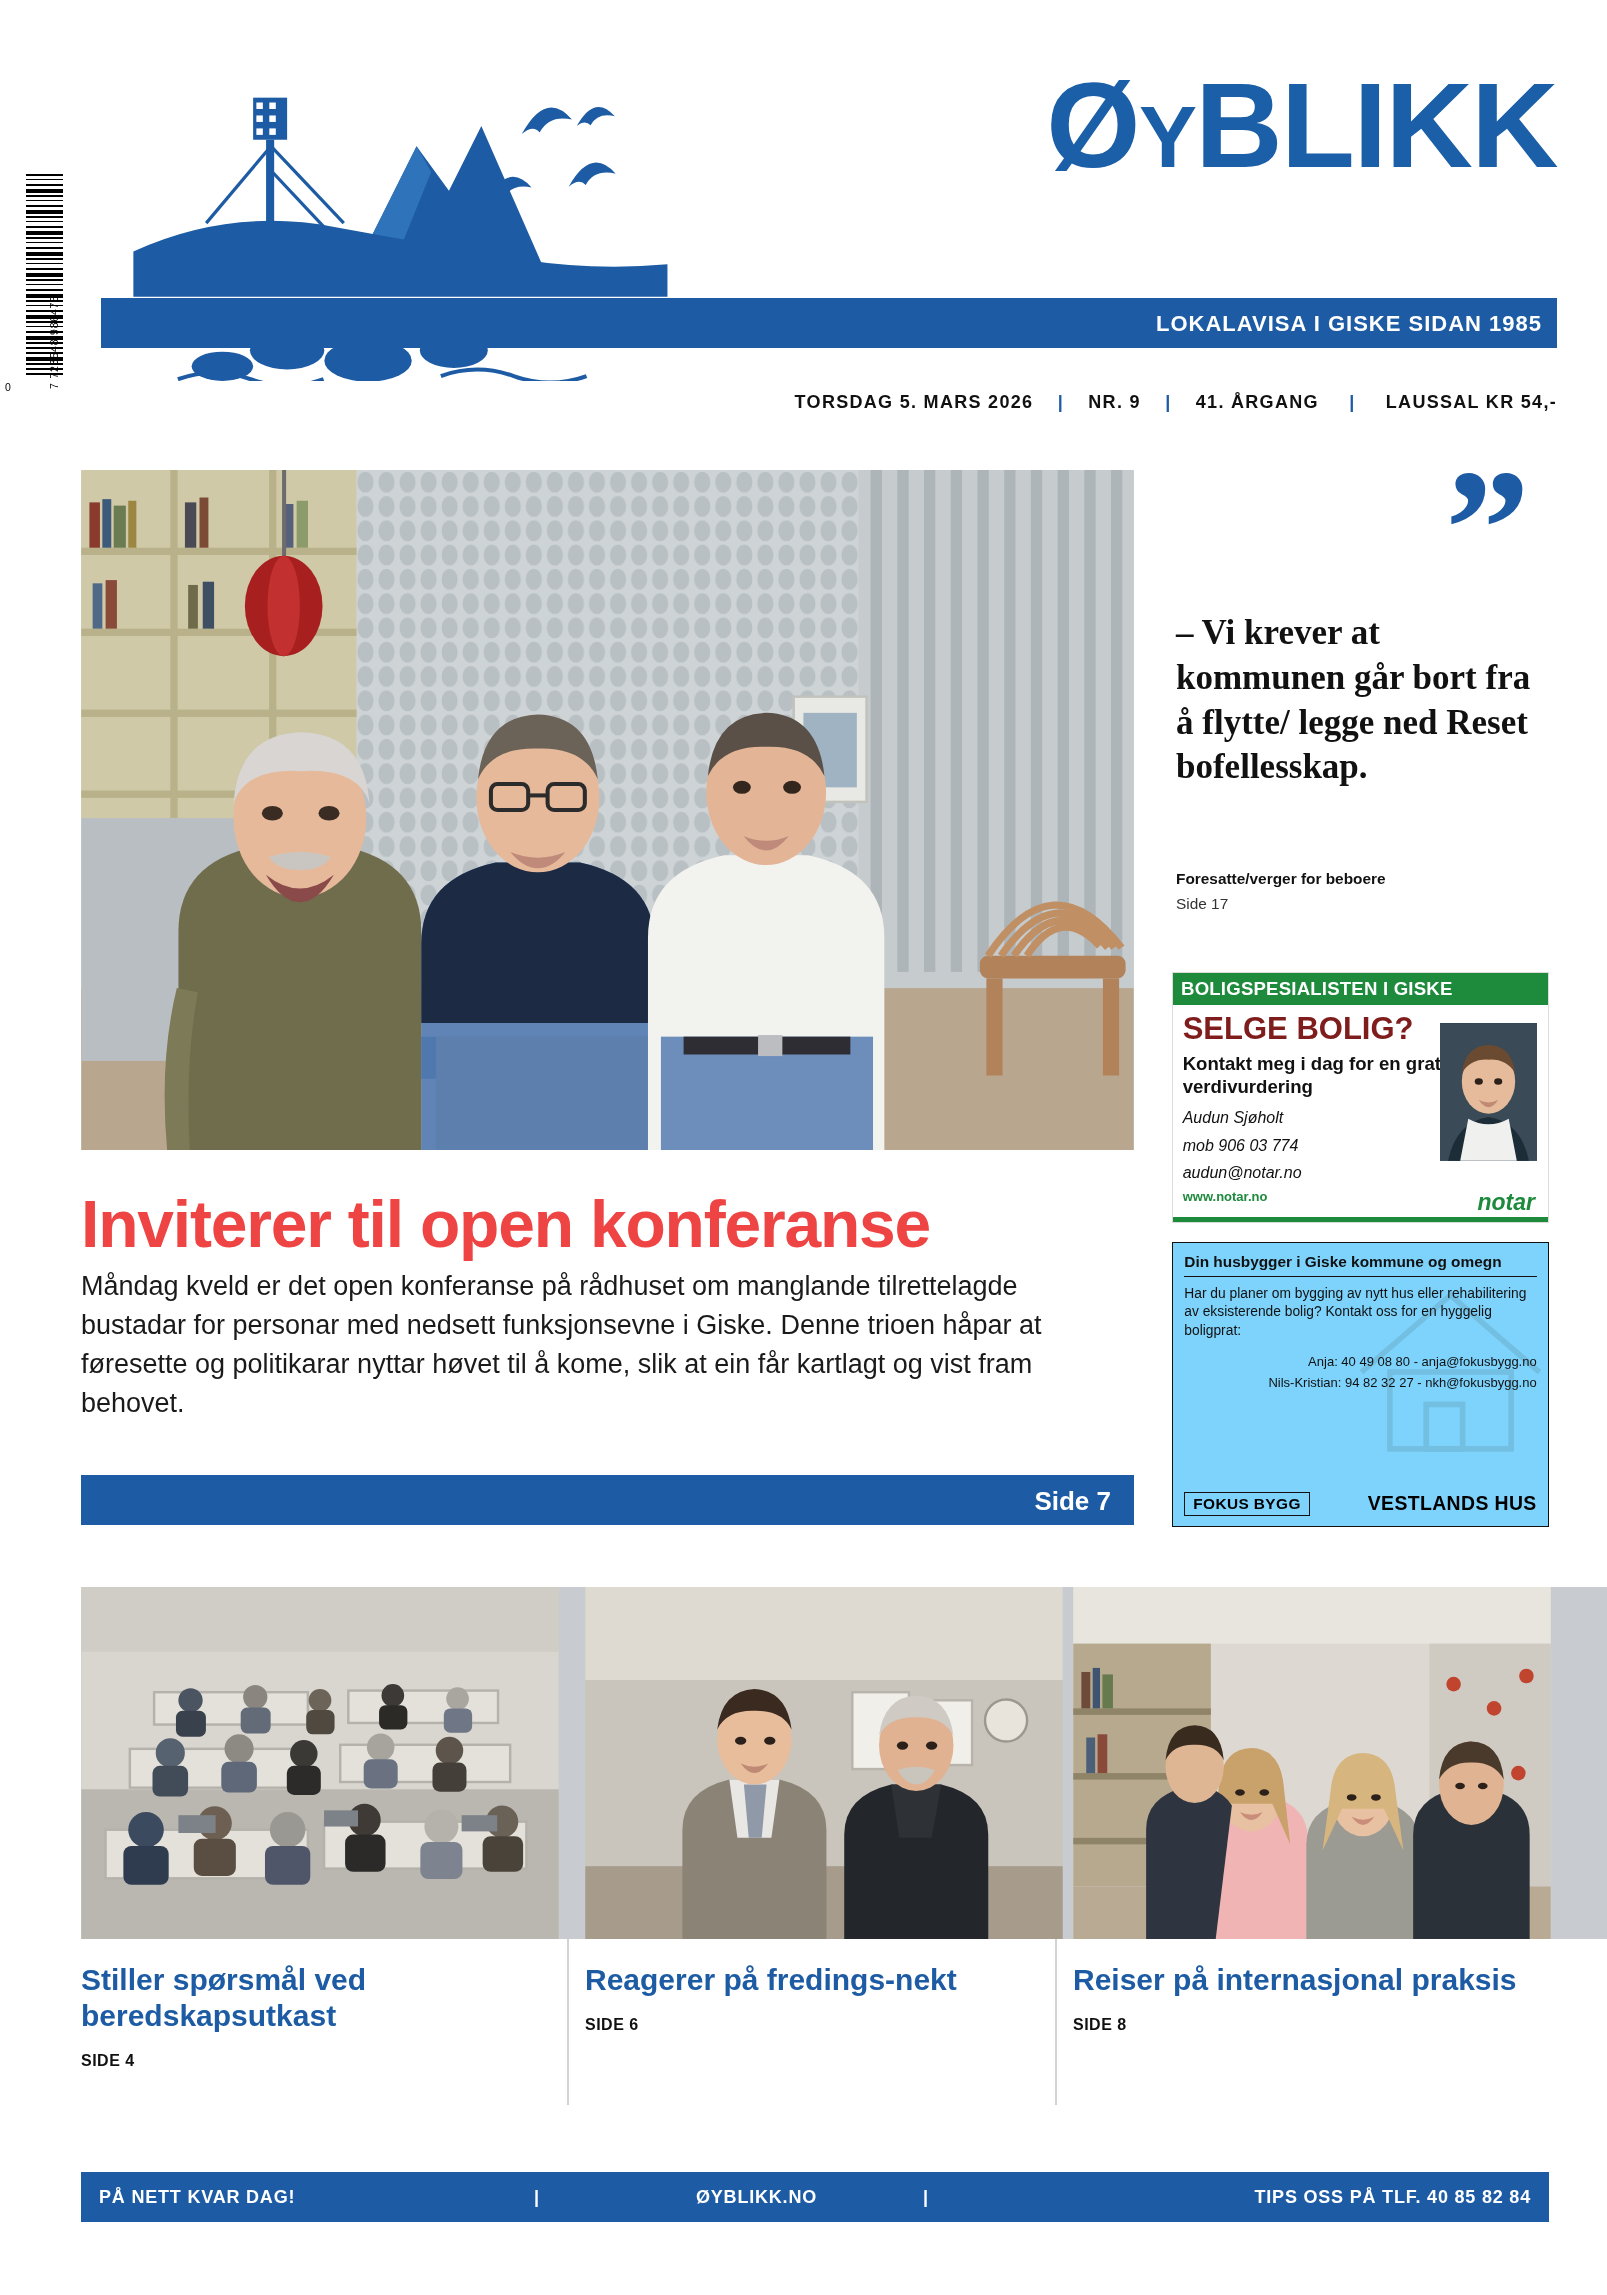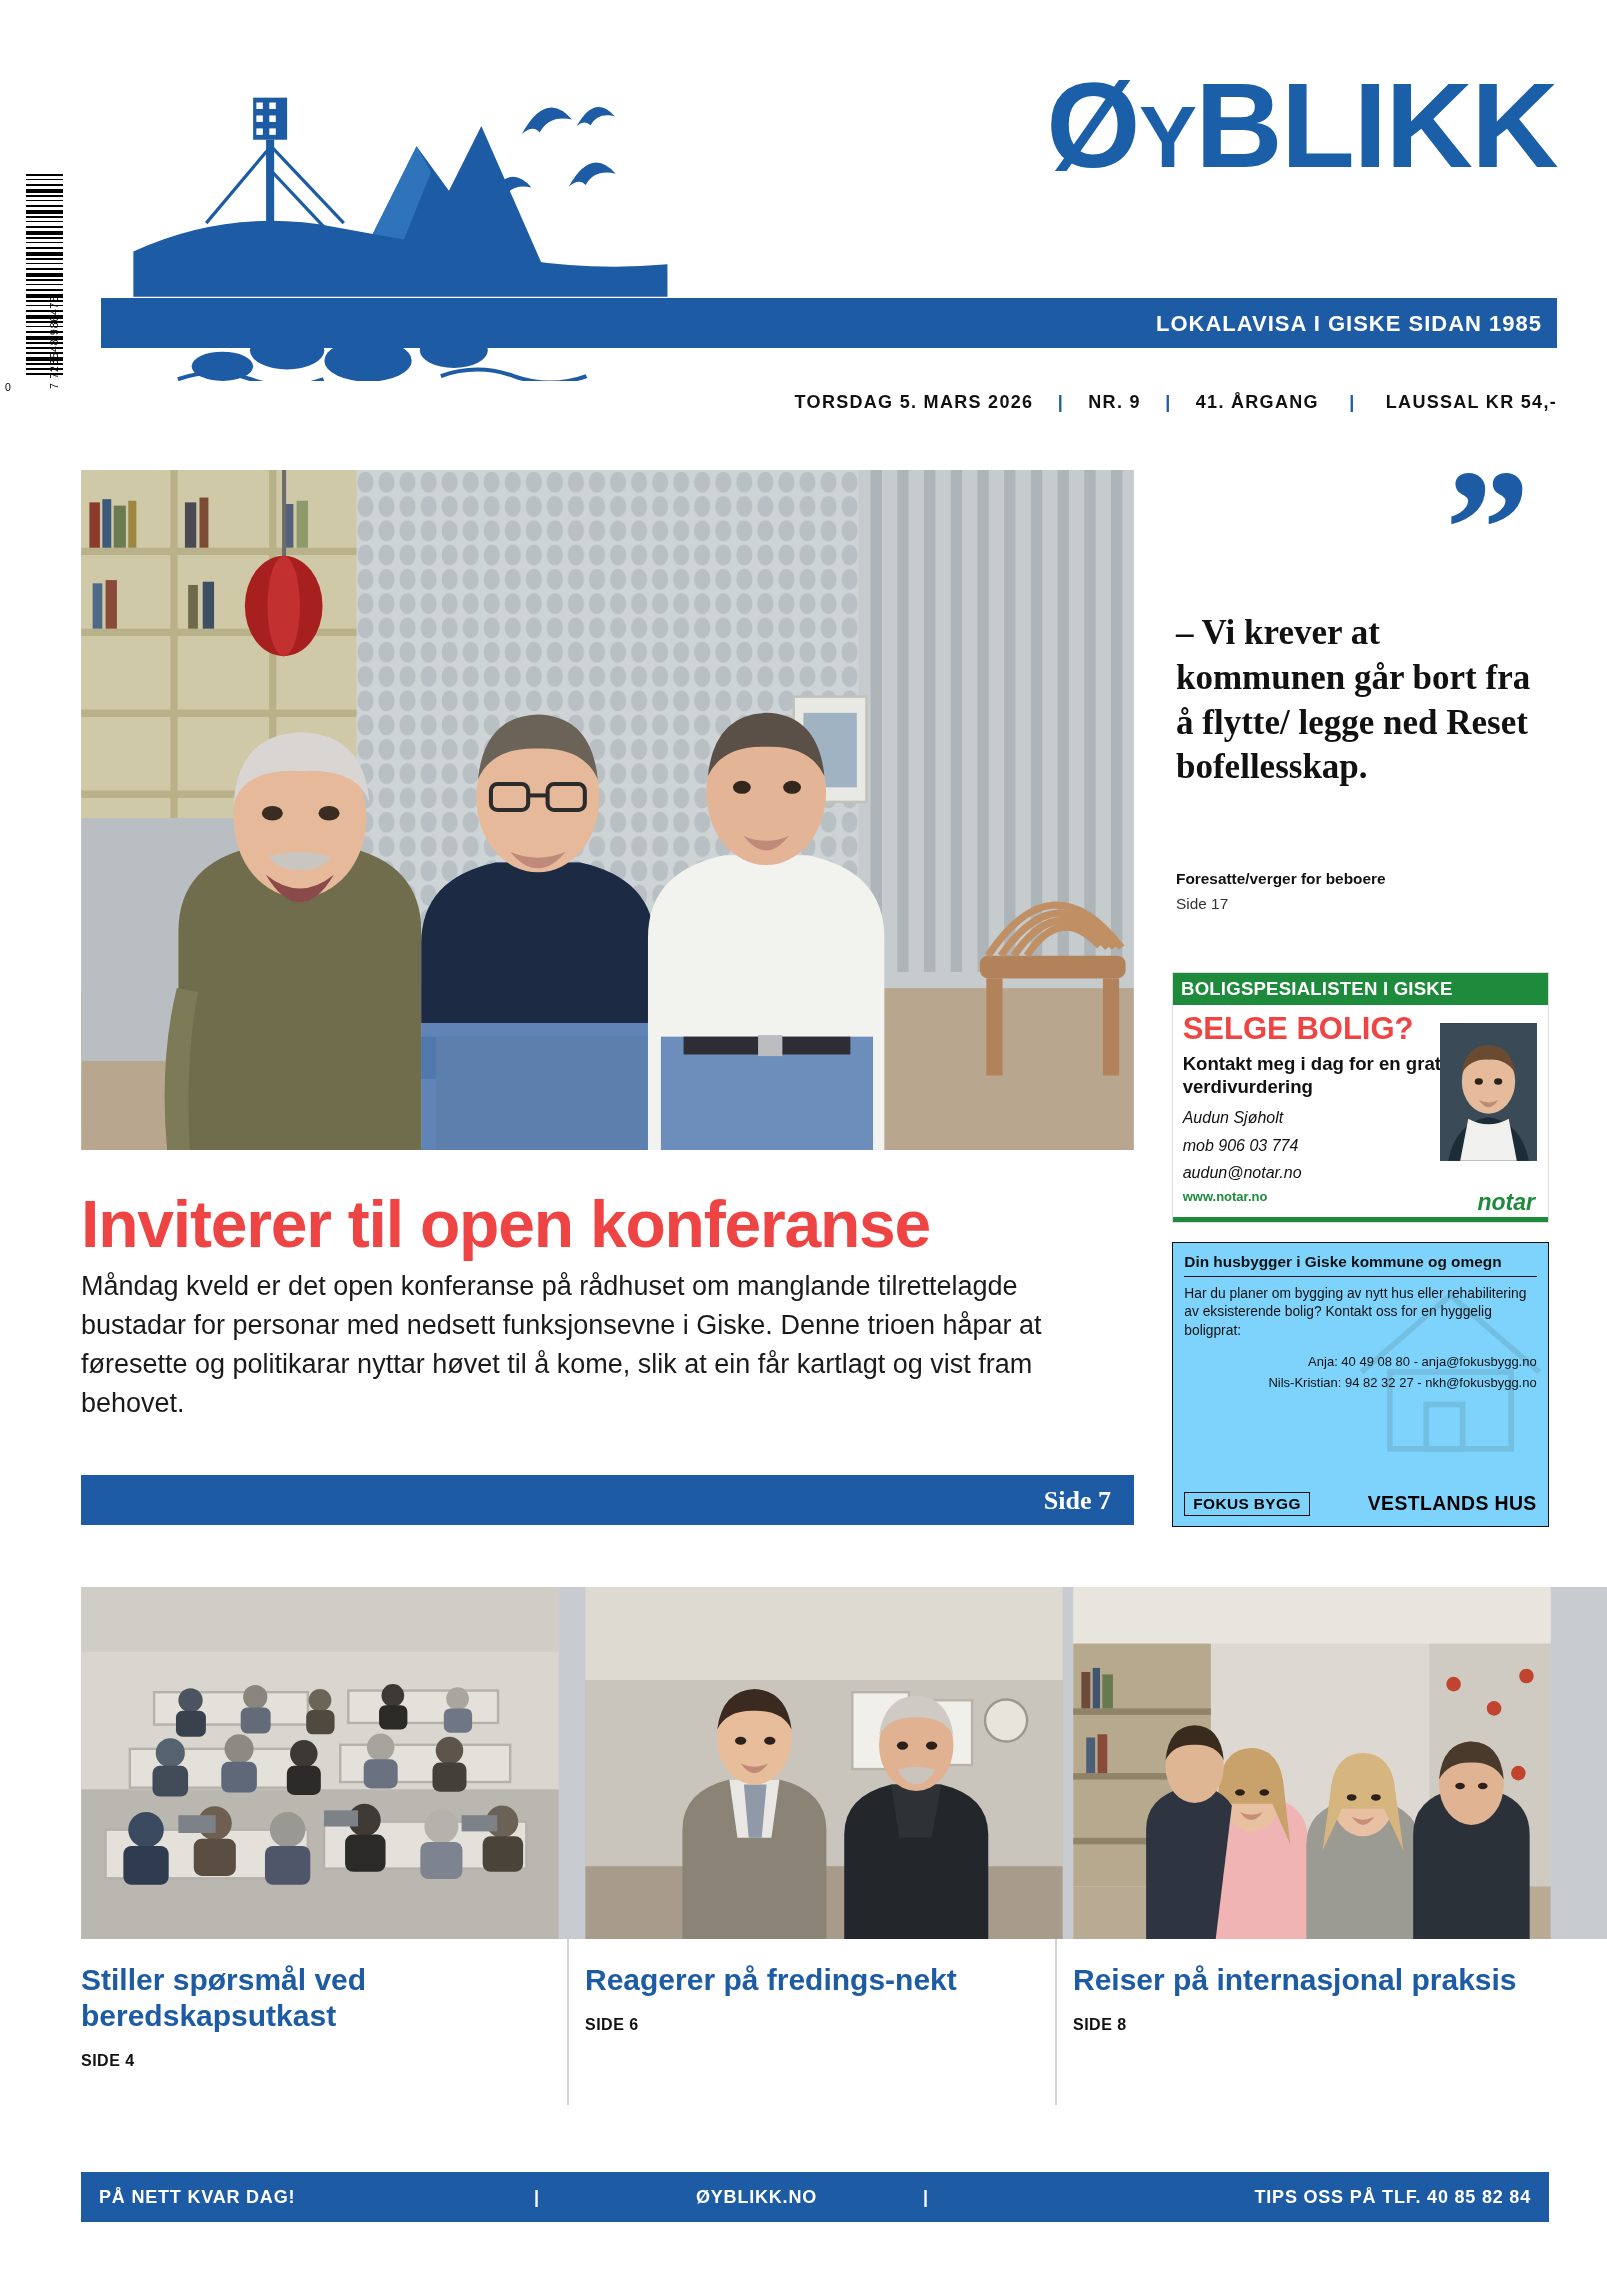--- a/index.html
+++ b/index.html
@@ -84,21 +84,21 @@
     width: 1045px;
     font-size: 27px; line-height: 1.45; color: #1a1a1a;
   }
   .side-bar {
     position: absolute; left: 81px; top: 1475px;
     width: 1053px; height: 50px; background: #1d5ca4;
   }
   .side-bar span {
     position: absolute; right: 23px; top: 10.5px;
     color: #fff; font-size: 26px; font-weight: bold;
-    font-family: Liberation Serif, serif;
+    font-family: Liberation Sans, sans-serif;
   }
 
   
   .quote-mark {
     position: absolute; right: 77px; top: 478px;
     color: #1d5ca4; font-family: "Liberation Serif", serif;
     font-size: 170px; font-weight: bold; line-height: 0.6;
   }
   .quote-text {
     position: absolute; left: 1176px; top: 611px; width: 372px;
@@ -118,21 +118,21 @@
   .ad1 {
     position: absolute; left: 1172px; top: 972px;
     width: 377px; height: 251px;
     background: #fff; border: 0.8px solid #dcdcdc;
   }
   .ad1-top {
     background: #1d8a3c; color: #fff; font-weight: bold;
     font-size: 18.6px; padding: 4.9px 8px; letter-spacing: 0.2px;
   }
   .ad1-title {
-    font-size: 31px; font-weight: bold; color: #ef4444; padding: 6.5px 9.7px 1.6px;
+    font-size: 31px; font-weight: bold; color: #7f1d1d; padding: 6.5px 9.7px 1.6px;
   }
   .ad1-sub {
     font-size: 18.6px; font-weight: bold; color: #111; padding: 3.2px 9.7px; line-height: 1.25;
   }
   .ad1-name {
     font-size: 16px; font-style: italic; color: #111; padding: 6.5px 9.7px 0; line-height: 1.3;
   }
   .ad1-web {
     font-size: 13px; font-weight: bold; color: #1d8a3c; padding: 4.9px 9.7px;
   }

